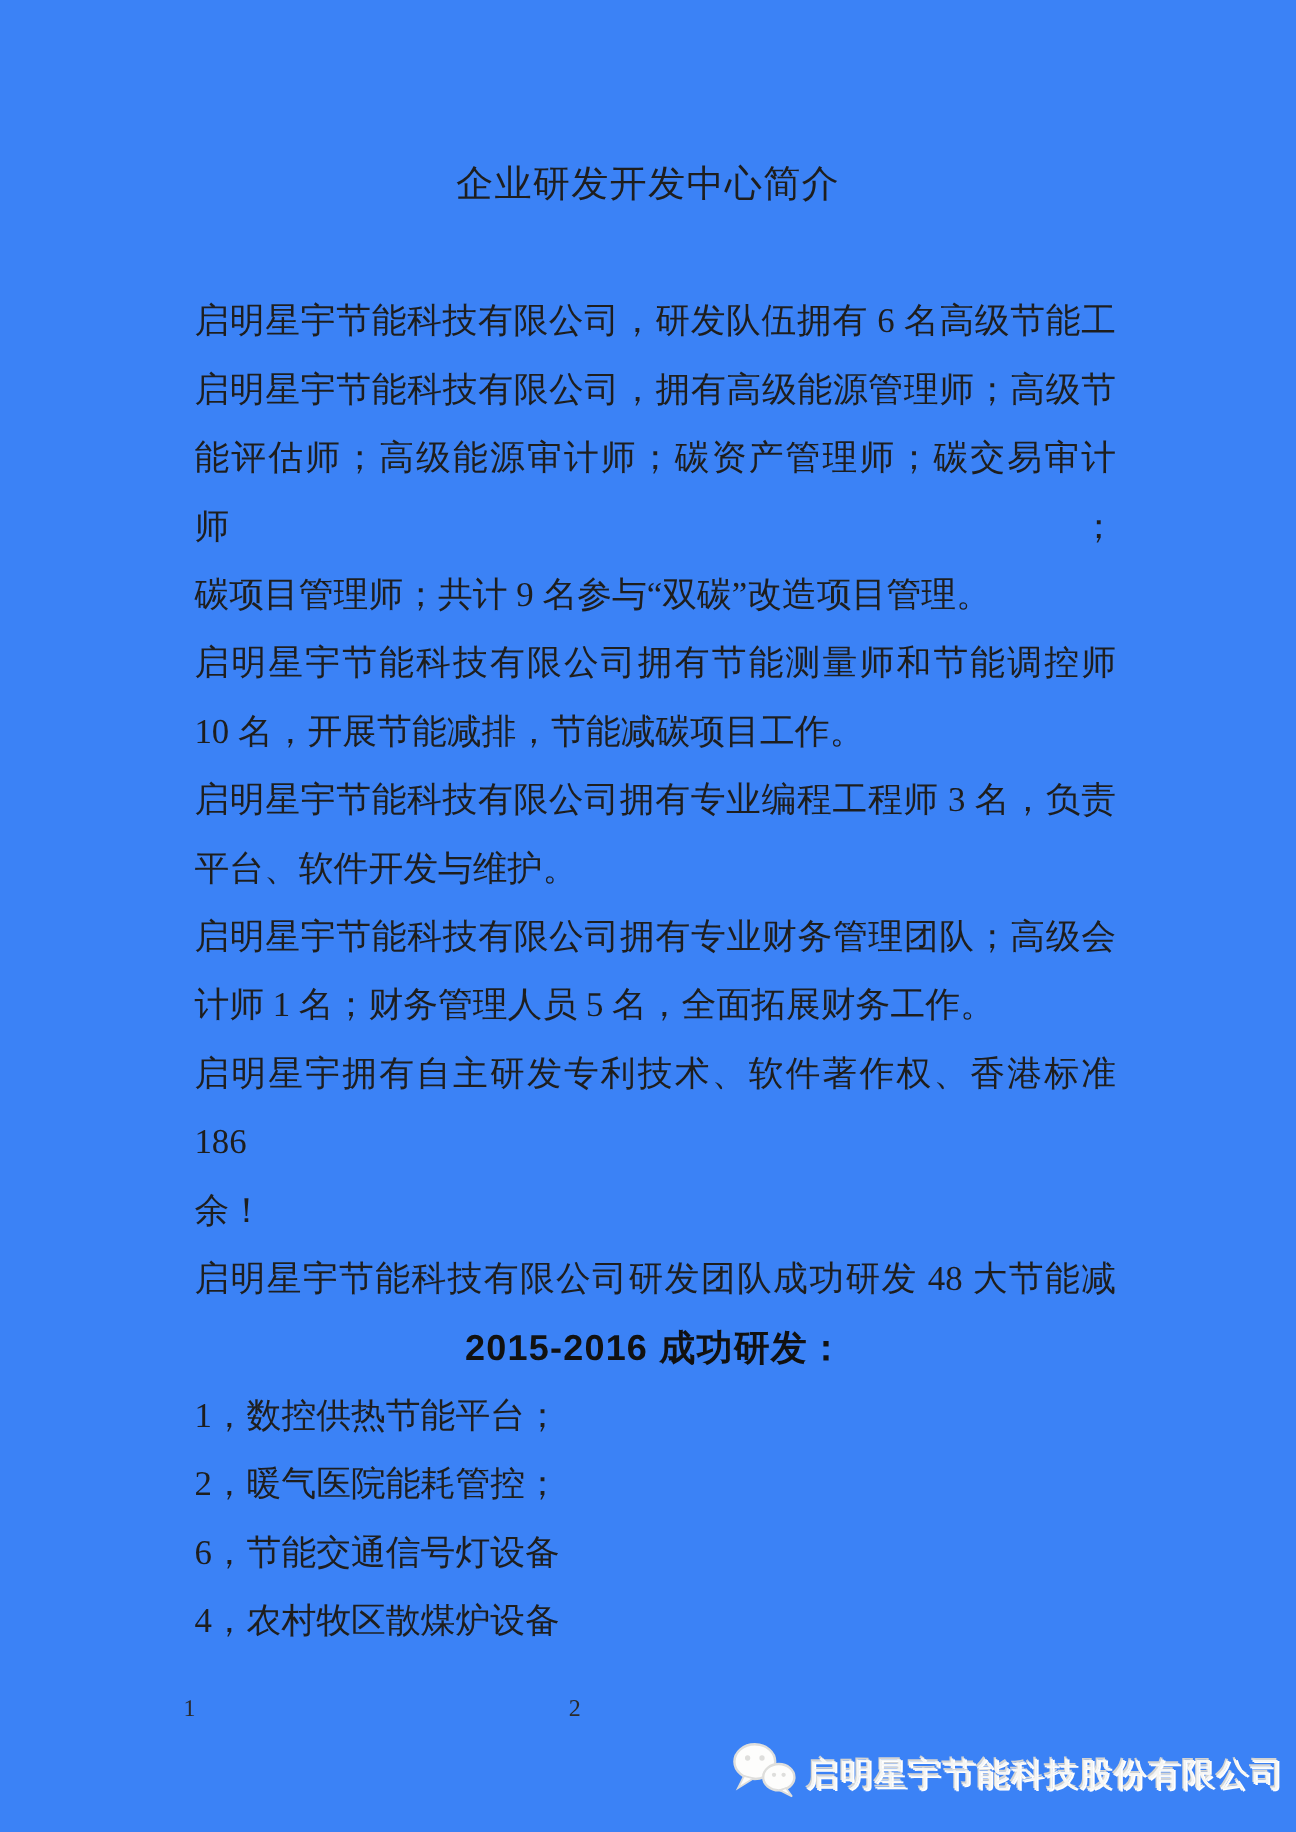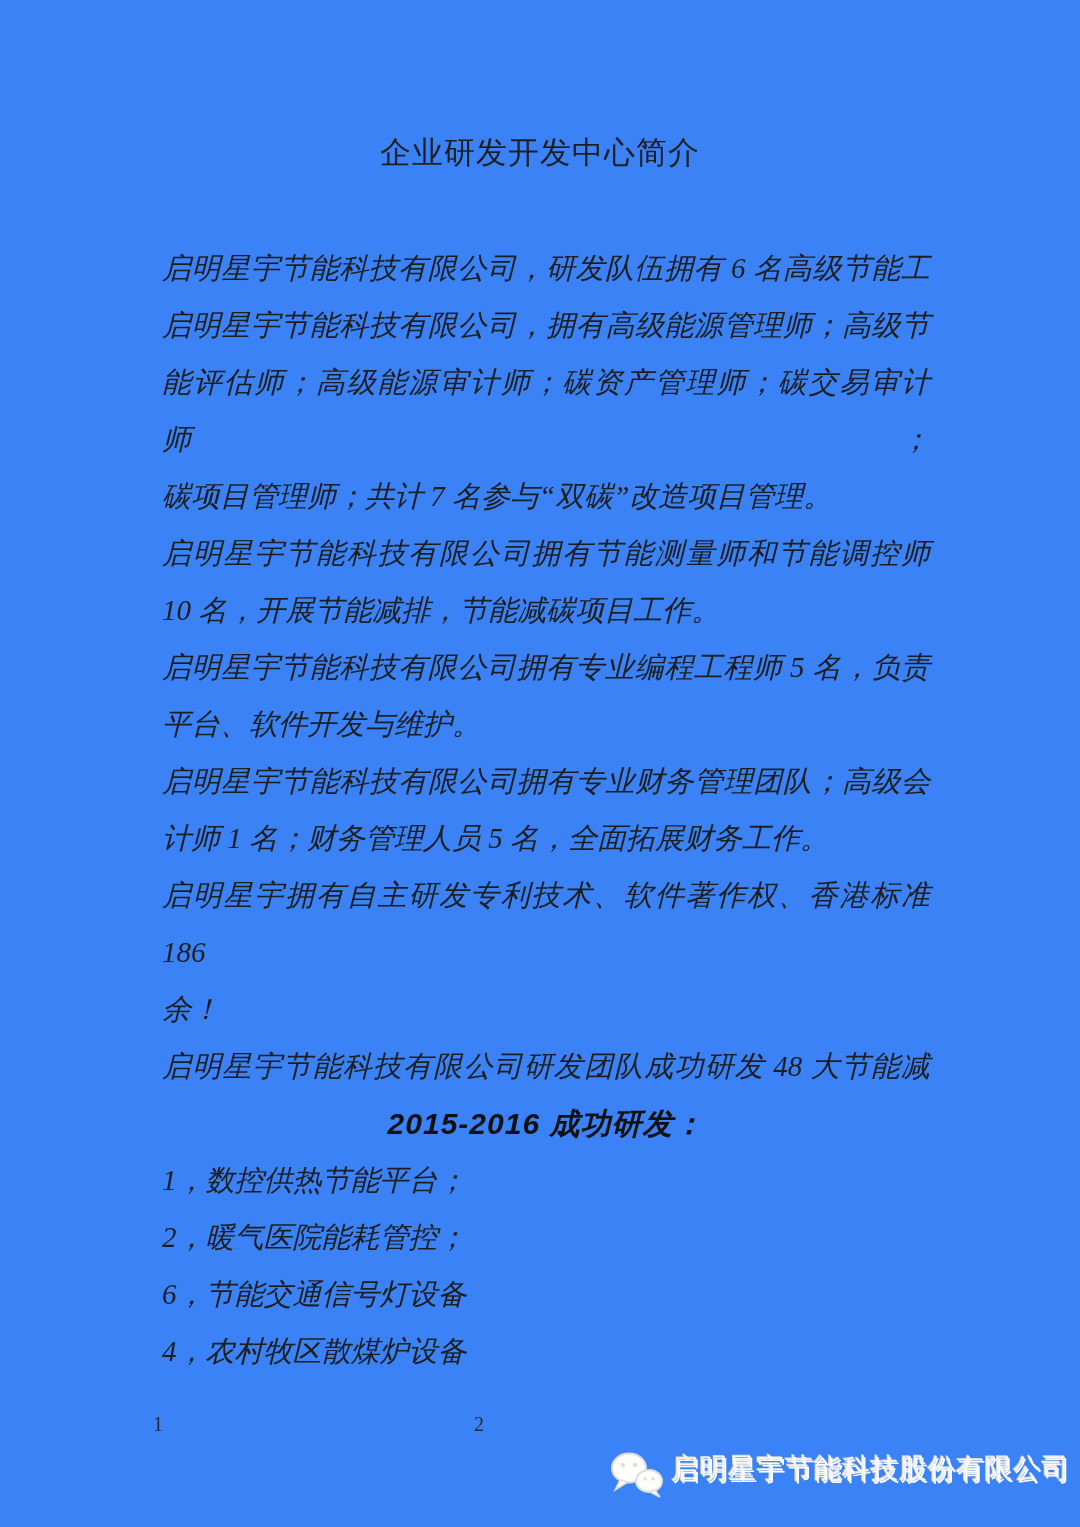--- a/index.html
+++ b/index.html
@@ -24,21 +24,21 @@
     margin: 0;
   }
   .content {
     position: absolute;
     left: 162px;
     top: 240px;
     width: 768px;
     font-size: 29px;
     line-height: 57px;
   }
-  .content p { margin: 0; padding: 0; font-style: italic; }
+  .content p { margin: 0; padding: 0; }
   .ln { display: block; }
   
   .jl { text-align: justify; text-align-last: justify; }
   .fl { text-align: left; }
   .sec-heading {
     font-family: "Liberation Sans", "DejaVu Sans", sans-serif;
     font-size: 30px;
     font-weight: 900;
     letter-spacing: 1px;
     line-height: 57px;
@@ -52,21 +52,21 @@
     line-height: 24px;
     color: #2a2a2a;
   }
   .pagenum-left  { left: 153px; top: 1412px; }
   .pagenum-right { left: 474px; top: 1412px; }
   .watermark {
     position: absolute;
     left: 608px;
     top: 1450px;
     display: flex;
-    align-items: flex-start;
+    align-items: flex-end;
     gap: 7px;
     white-space: nowrap;
   }
   .wm-text {
     font-family: "Liberation Serif", "DejaVu Serif", serif;
     font-size: 28px;
     letter-spacing: 0.5px;
     color: #f6f6f4;
     text-shadow: 1.5px 1.5px 0 #ffffff, -1px -1px 0 #d4d4d2;
   }
@@ -81,30 +81,30 @@
 
   <div class="content">
 
     <p>
       <span class="ln jl">启明星宇节能科技有限公司，研发队伍拥有 6 名高级节能工</span>
     </p>
 
     <p>
       <span class="ln jl">启明星宇节能科技有限公司，拥有高级能源管理师；高级节</span>
       <span class="ln jl">能评估师；高级能源审计师；碳资产管理师；碳交易审计师；</span>
-      <span class="ln fl">碳项目管理师；共计 7 名参与“双碳”改造项目管理。</span>
+      <span class="ln fl">碳项目管理师；共计 9 名参与“双碳”改造项目管理。</span>
     </p>
 
     <p>
       <span class="ln jl">启明星宇节能科技有限公司拥有节能测量师和节能调控师</span>
       <span class="ln fl">10 名，开展节能减排，节能减碳项目工作。</span>
     </p>
 
     <p>
-      <span class="ln jl">启明星宇节能科技有限公司拥有专业编程工程师 5 名，负责</span>
+      <span class="ln jl">启明星宇节能科技有限公司拥有专业编程工程师 3 名，负责</span>
       <span class="ln fl">平台、软件开发与维护。</span>
     </p>
 
     <p>
       <span class="ln jl">启明星宇节能科技有限公司拥有专业财务管理团队；高级会</span>
       <span class="ln fl">计师 1 名；财务管理人员 5 名，全面拓展财务工作。</span>
     </p>
 
     <p>
       <span class="ln jl">启明星宇拥有自主研发专利技术、软件著作权、香港标准 186</span>

